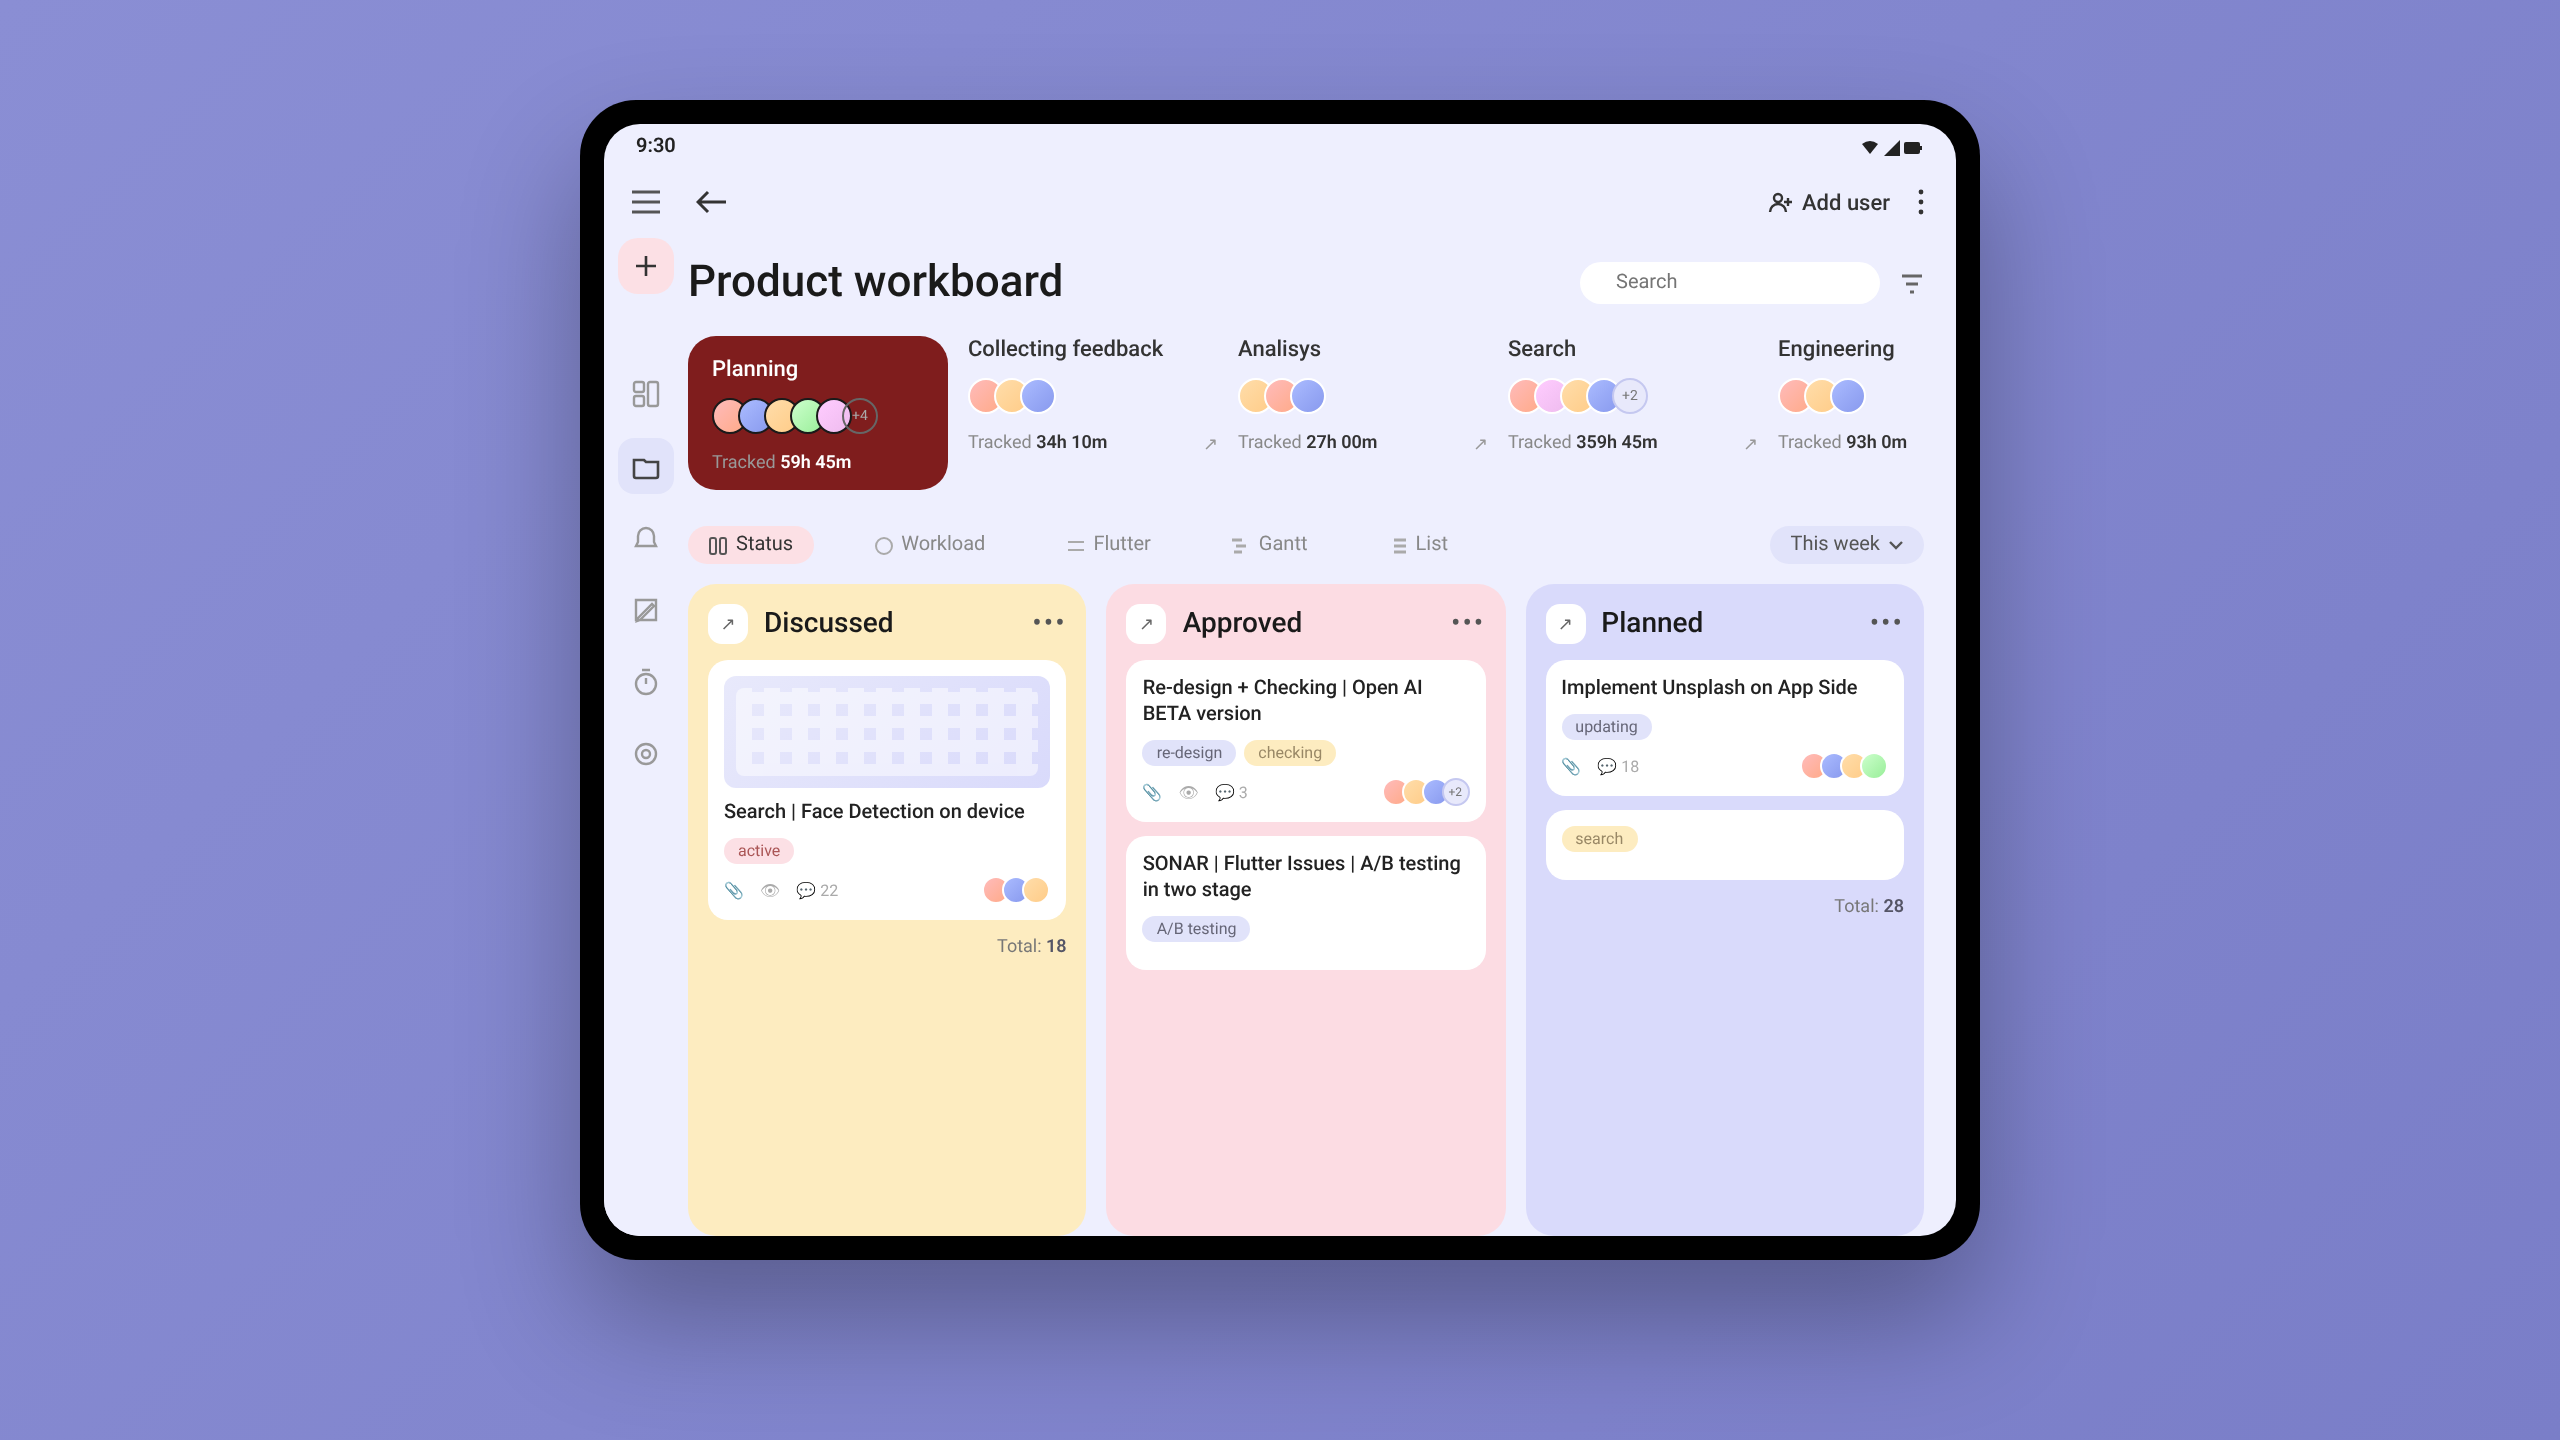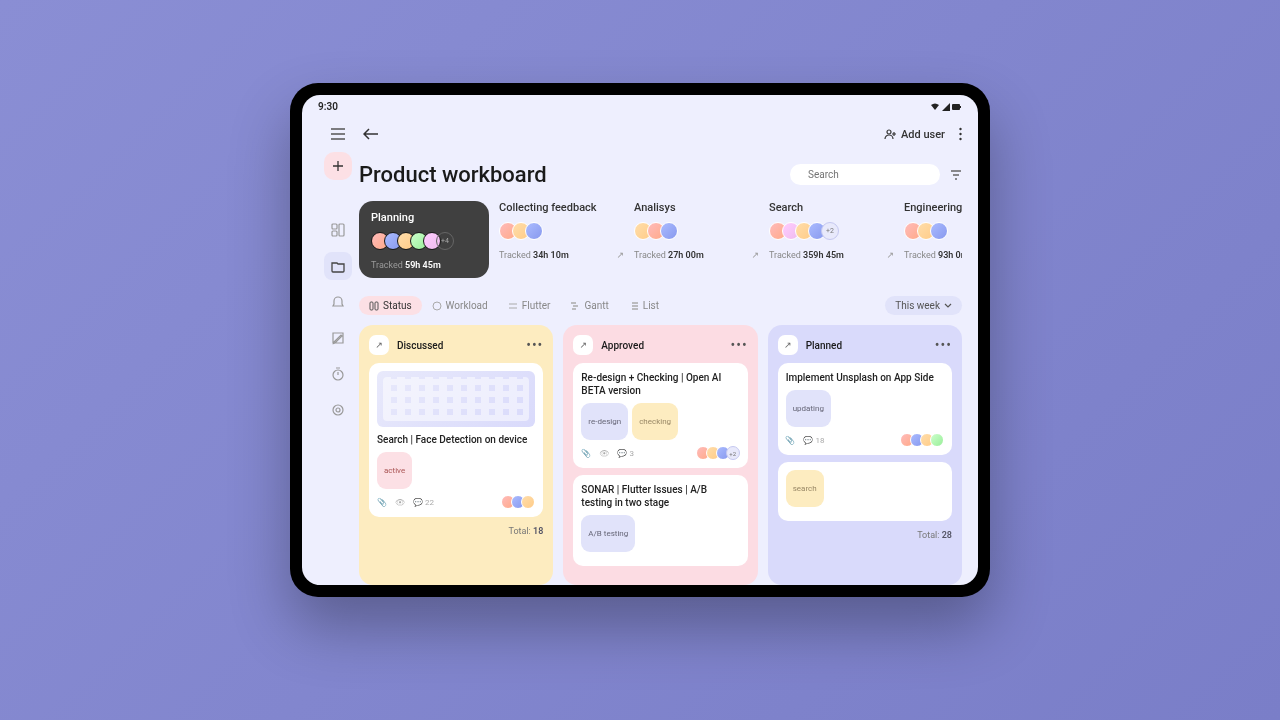--- a/index.html
+++ b/index.html
@@ -1,80 +1,80 @@
 <!DOCTYPE html>
 <html><head>
 <meta charset="utf-8">
 <style>
 * { margin: 0; padding: 0; box-sizing: border-box; font-family: -apple-system, BlinkMacSystemFont, 'Segoe UI', Roboto, sans-serif; }
 body { background: linear-gradient(135deg, #8a8ed4, #7a7ec8); width: 1280px; height: 720px; overflow: hidden; display: flex; align-items: center; justify-content: center; }
-.tablet { width: 700px; height: 514px; background: #000; border-radius: 28px; padding: 12px; box-shadow: 0 30px 60px rgba(0,0,0,0.3); position: relative; top: -20px; }
+.tablet { width: 700px; height: 580px; background: #000; border-radius: 28px; padding: 12px; box-shadow: 0 30px 60px rgba(0,0,0,0.3); position: relative; top: -20px; }
 .screen { width: 100%; height: 100%; background: #eeeffe; border-radius: 18px; overflow: hidden; display: flex; flex-direction: column; }
 .status-bar { display: flex; justify-content: space-between; padding: 6px 16px 2px; font-size: 10px; font-weight: 600; color: #222; }
 .status-icons { display: flex; gap: 2px; align-items: center; }
-.app { display: flex; flex: 1; overflow: hidden; margin-left: 15px; }
+.app { display: flex; flex: 1; overflow: hidden; }
 .sidebar { width: 42px; background: #eeeffe; display: flex; flex-direction: column; align-items: center; padding: 6px 0; gap: 4px; }
 .menu-btn { width: 28px; height: 28px; display: flex; align-items: center; justify-content: center; color: #555; cursor: pointer; border-radius: 8px; }
 .add-btn { width: 28px; height: 28px; background: #fce0e5; border-radius: 10px; display: flex; align-items: center; justify-content: center; color: #333; font-size: 16px; font-weight: 300; cursor: pointer; margin-bottom: 30px; }
 .nav-icon { width: 28px; height: 28px; display: flex; align-items: center; justify-content: center; color: #888; cursor: pointer; border-radius: 8px; margin: 2px 0; }
 .nav-icon.active { background: #e1e3fa; color: #444; }
 .main { flex: 1; padding: 6px 16px 0 0; overflow: hidden; display: flex; flex-direction: column; }
 .topbar { display: flex; align-items: center; justify-content: space-between; padding: 2px 0 10px; }
 .back-btn { width: 24px; height: 24px; display: flex; align-items: center; justify-content: center; cursor: pointer; color: #333; }
 .top-actions { display: flex; align-items: center; gap: 14px; }
 .add-user { display: flex; align-items: center; gap: 5px; color: #333; font-size: 11px; font-weight: 500; cursor: pointer; }
 .more-btn { cursor: pointer; color: #333; }
 .header-row { display: flex; align-items: center; justify-content: space-between; padding: 6px 0 14px; gap: 11px; }
 .page-title { font-size: 22px; font-weight: 500; color: #1a1a1a; }
 .search-row { display: flex; align-items: center; gap: 10px; }
 .search-box { display: flex; align-items: center; gap: 6px; background: #fff; border-radius: 18px; padding: 5px 12px; width: 150px; }
 .search-box input { border: none; outline: none; font-size: 10px; color: #999; background: transparent; flex: 1; }
 .filter-btn { cursor: pointer; color: #666; }
 .stages { display: flex; gap: 10px; padding-bottom: 14px; overflow-x: hidden; }
 .stage { min-width: 125px; }
-.stage.dark { background: #404040; color: #fff; border-radius: 14px; padding: 10px 12px 8px; min-width: 130px; }
+.stage.dark { background: #7f1d1d; color: #fff; border-radius: 14px; padding: 10px 12px 8px; min-width: 130px; }
 .stage-title { font-size: 11px; font-weight: 500; margin-bottom: 8px; }
 .stage.dark .stage-title { color: #fff; }
 .stage:not(.dark) .stage-title { color: #333; }
 .avatars { display: flex; margin-bottom: 10px; }
 .avatar { width: 18px; height: 18px; border-radius: 50%; border: 1.5px solid #fff; margin-left: -5px; background: linear-gradient(135deg, #fbb, #fa8); }
 .avatar:first-child { margin-left: 0; }
 .avatar.v2 { background: linear-gradient(135deg, #abf, #89e); }
 .avatar.v3 { background: linear-gradient(135deg, #fda, #fc8); }
 .avatar.v4 { background: linear-gradient(135deg, #cfc, #9e9); }
 .avatar.v5 { background: linear-gradient(135deg, #fcf, #ebe); }
 .stage.dark .avatar { border-color: #1a1a1a; }
 .avatar-more { width: 18px; height: 18px; border-radius: 50%; border: 1px solid #666; margin-left: -5px; font-size: 7px; display: flex; align-items: center; justify-content: center; color: #aaa; }
 .avatar-more.light { border-color: #c5c8f0; background: #e8e9fb; color: #777; }
 .tracked { font-size: 9px; color: #888; display: flex; justify-content: space-between; }
 .stage.dark .tracked { color: #999; }
 .tracked b { color: #333; font-weight: 600; }
 .stage.dark .tracked b { color: #fff; }
 .arrow-out { color: #999; font-size: 9px; }
 .tabs-row { display: flex; align-items: center; justify-content: space-between; padding: 4px 0 10px; }
-.tabs { display: flex; gap: 0; }
+.tabs { display: flex; gap: 20px; }
 .tab { display: flex; align-items: center; gap: 4px; padding: 4px 10px; border-radius: 12px; font-size: 10px; color: #888; cursor: pointer; }
 .tab.active { background: #fce0e5; color: #333; }
 .week-btn { display: flex; align-items: center; gap: 4px; font-size: 10px; color: #555; background: #e1e3fa; padding: 4px 10px; border-radius: 12px; cursor: pointer; }
 .boards { display: flex; gap: 10px; flex: 1; overflow: hidden; }
 .board { flex: 1; border-radius: 14px; padding: 10px; display: flex; flex-direction: column; }
 .board.yellow { background: #fdecc0; }
 .board.pink { background: #fcdce3; }
 .board.purple { background: #d9dafb; }
 .board-header { display: flex; align-items: center; justify-content: space-between; margin-bottom: 8px; }
 .board-title-wrap { display: flex; align-items: center; gap: 8px; }
 .board-icon { width: 20px; height: 20px; background: #fff; border-radius: 7px; display: flex; align-items: center; justify-content: center; font-size: 9px; color: #666; }
-.board-title { font-size: 10px; font-weight: 500; color: #1a1a1a; }
+.board-title { font-size: 14px; font-weight: 500; color: #1a1a1a; }
 .board-more { cursor: pointer; color: #555; font-size: 14px; letter-spacing: 1px; }
 .card { background: #fff; border-radius: 10px; padding: 8px; margin-bottom: 7px; }
 .card-img { width: 100%; height: 56px; background: linear-gradient(135deg, #e8e9fb, #d9dafb); border-radius: 6px; margin-bottom: 6px; position: relative; overflow: hidden; }
 .card-img::before { content: ''; position: absolute; inset: 6px; background: repeating-linear-gradient(90deg, #fff 0 8px, transparent 8px 14px), repeating-linear-gradient(0deg, #fff 0 6px, transparent 6px 12px); opacity: 0.5; border-radius: 4px; }
 .card-title { font-size: 10px; font-weight: 500; color: #222; line-height: 1.3; margin-bottom: 6px; }
 .tags { display: flex; gap: 4px; margin-bottom: 6px; flex-wrap: wrap; }
-.tag { font-size: 8px; padding: 14px 7px; border-radius: 9px; }
+.tag { font-size: 8px; padding: 2px 7px; border-radius: 9px; }
 .tag.pink { background: #fce0e5; color: #a55; }
 .tag.purple { background: #e1e3fa; color: #667; }
 .tag.yellow { background: #fdecc0; color: #986; }
 .card-footer { display: flex; align-items: center; justify-content: space-between; }
 .card-meta { display: flex; align-items: center; gap: 8px; font-size: 8px; color: #aaa; }
 .card-meta span { display: flex; align-items: center; gap: 2px; }
 .card-avatars { display: flex; }
 .card-avatars .avatar { width: 14px; height: 14px; border-width: 1px; margin-left: -4px; }
 .card-avatars .avatar-more { width: 14px; height: 14px; font-size: 6px; margin-left: -4px; }
 .board-total { text-align: right; font-size: 9px; color: #777; padding-top: 2px; }

